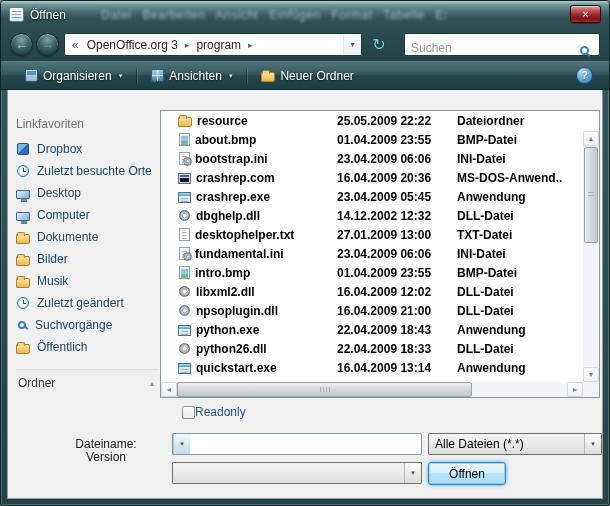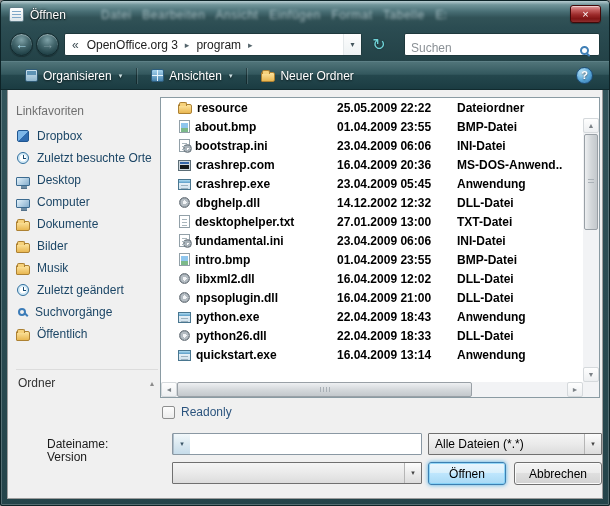--- a/index.html
+++ b/index.html
@@ -66,21 +66,21 @@
   .ico-tiles { border:1px solid #2c5c7c; border-radius:2px; background-color:#6fa3c8;
     background-image:linear-gradient(#e8f4fb,#e8f4fb),linear-gradient(#e8f4fb,#e8f4fb),linear-gradient(#a6d4ef,#4783ad);
     background-size:1px 100%,100% 1px,100% 100%; background-position:50% 0,0 50%,0 0; background-repeat:no-repeat; }
   .help-btn { margin-left:auto; width:17px; height:17px; border-radius:50%; text-align:center; line-height:15px;
     font-size:11px; font-weight:bold; color:#fff;
     background:radial-gradient(circle at 35% 30%, #bfe6f8, #58a6d8 55%, #2f6ea6); border:1px solid #1d4e78; }
 
   
   .content { flex:1; margin:0 6px 6px; background:#f0f0f0; border:1px solid rgba(0,0,0,.35); border-top:none;
     display:flex; flex-direction:column; min-height:0; }
-  .browser { flex:1; display:flex; min-height:0; padding:7px 2px 0 0; }
+  .browser { flex:1; display:flex; min-height:0; padding:20px 2px 0 0; }
 
   
   .sidebar { width:152px; flex:none; display:flex; flex-direction:column; font-size:12px; padding:2px 2px 2px 8px; }
   .sb-header { color:#707070; padding:5px 0 7px 0; }
   .sb-item { display:flex; align-items:center; gap:7px; height:22px; color:#1c4666; }
   .sb-footer { margin-top:auto; border-top:1px solid #dcdcdc; padding:6px 4px 6px 2px; color:#333;
     display:flex; align-items:center; justify-content:space-between; }
   .sb-chev { color:#8a8a8a; font-size:8px; }
 
   .si, .fi { width:14px; height:14px; flex:none; position:relative; }
@@ -148,24 +148,24 @@
     color:#7c8287; background:linear-gradient(#fefefe,#edeff1); border:1px solid #d5d9dc; border-radius:2px; }
   .h-arrow.left { left:0; } .h-arrow.right { right:0; }
   .hthumb { position:absolute; left:16px; top:0; bottom:0; width:295px; border:1px solid #99a0a6; border-radius:2px;
     background:linear-gradient(#eef0f2,#d3d7da 55%,#c3c8cc); }
   .hthumb::after { content:""; position:absolute; top:4px; bottom:4px; left:50%; margin-left:-5px; width:10px;
     background:repeating-linear-gradient(90deg,#a9b0b6 0 1px,transparent 1px 3px); }
   .scroll-corner { position:absolute; right:0; bottom:0; width:16px; height:15px; background:#f2f3f5; }
 
   
   .controls { flex:none; height:100px; position:relative; font-size:12px; color:#1a1a1a; }
-  .readonly-row { position:absolute; left:154px; top:7px; display:flex; align-items:center; gap:6px; }
+  .readonly-row { position:absolute; left:174px; top:7px; display:flex; align-items:center; }
   .checkbox { width:13px; height:13px; background:linear-gradient(#fdfdfd,#ececec); border:1px solid #8e8f8f; border-radius:2px; }
   .readonly-label { color:#2b547e; }
-  .lbl { position:absolute; left:0; width:157px; text-align:left; line-height:22px;padding-left:39px; }
+  .lbl { position:absolute; left:0; width:157px; text-align:center; line-height:22px;padding-left:39px; }
   .lbl-filename { top:35px; } .lbl-version { top:48px; }
   .combo { position:absolute; height:22px; display:flex; align-items:stretch; border:1px solid #8a98a3;
     background:#fff; border-radius:1px; }
   .combo-filename { left:164px; top:35px; width:250px; }
   .combo-input { flex:1; min-width:0; border:none; outline:none; padding:0 5px; color:#000;
     font:12px "Liberation Sans","DejaVu Sans",sans-serif; background:transparent; }
   .combo-arrow { width:17px; flex:none; display:flex; align-items:center; justify-content:center; font-size:7px;
     color:#3c5668; background:linear-gradient(#f2f8fb,#dbe9f1 50%,#c6dcea); border-left:1px solid #aebecb; }
   .combo-value { flex:1; line-height:20px; padding:0 6px; white-space:nowrap; overflow:hidden; color:#000; }
   .combo-filetype { left:420px; top:35px; width:174px; background:linear-gradient(#f5f5f5,#eaeaea 50%,#dcdcdc); border-color:#707070; }
@@ -469,16 +469,15 @@
 
       <label class="lbl lbl-version">Version</label>
       <div class="combo combo-version">
         <span class="combo-value"></span>
         <span class="combo-arrow">
           <span>▾</span>
         </span>
       </div>
 
       <button class="btn btn-open">Öffnen</button>
-      <button class="btn btn-cancel">Abbrechen</button>
     </div>
   </div>
 </div>
 
 </body></html>

